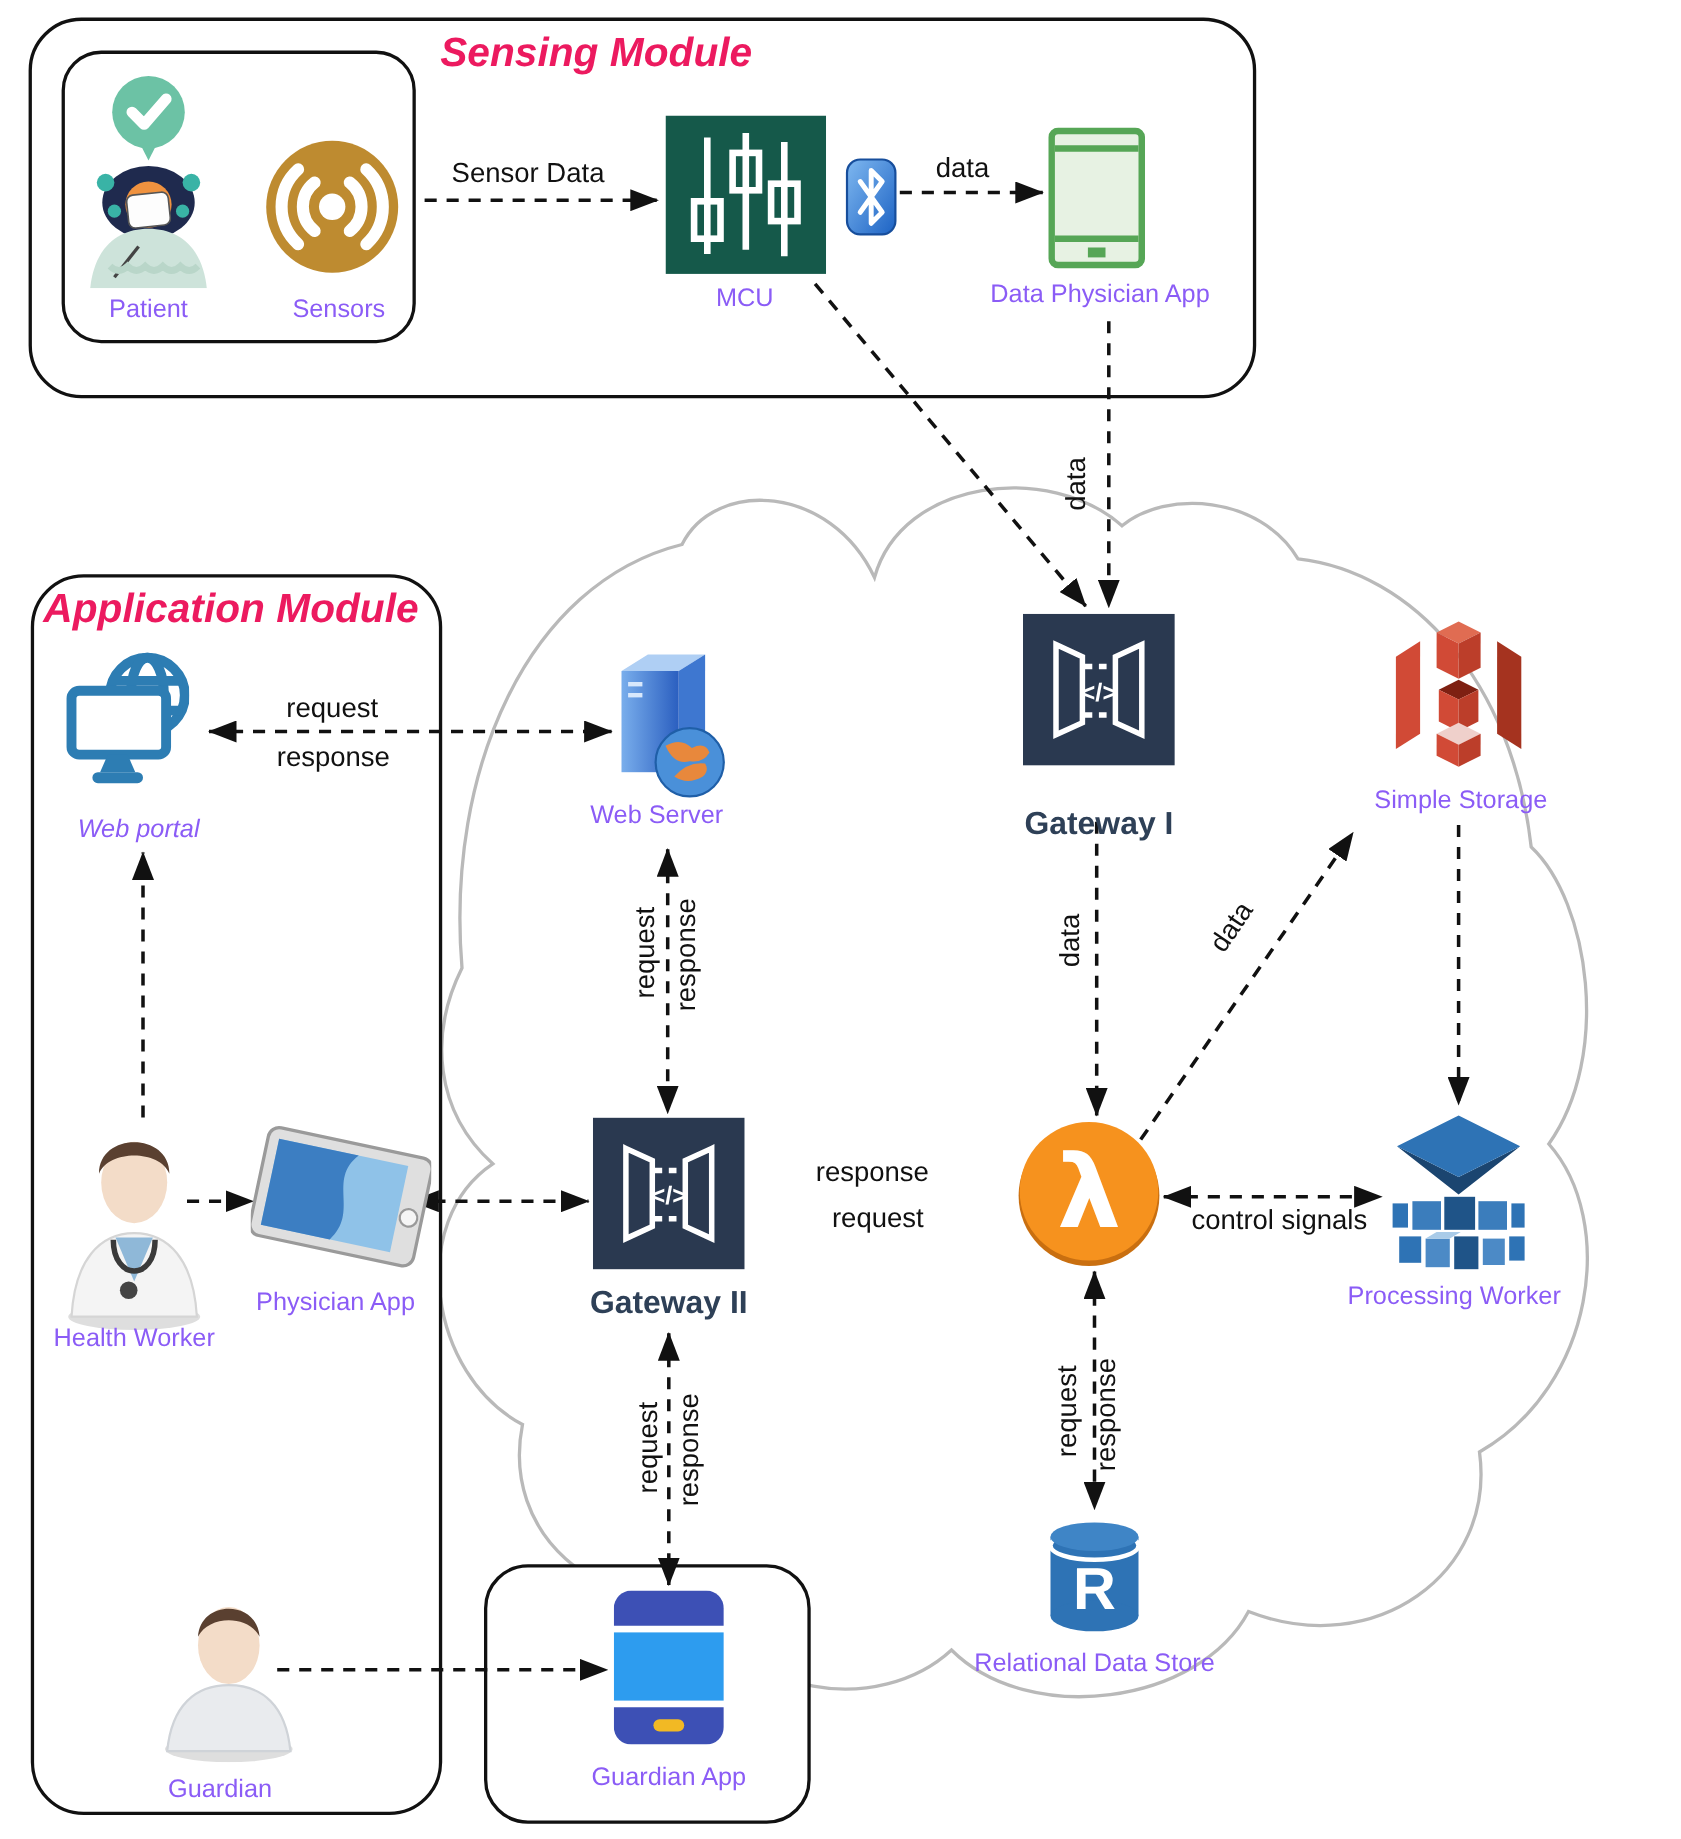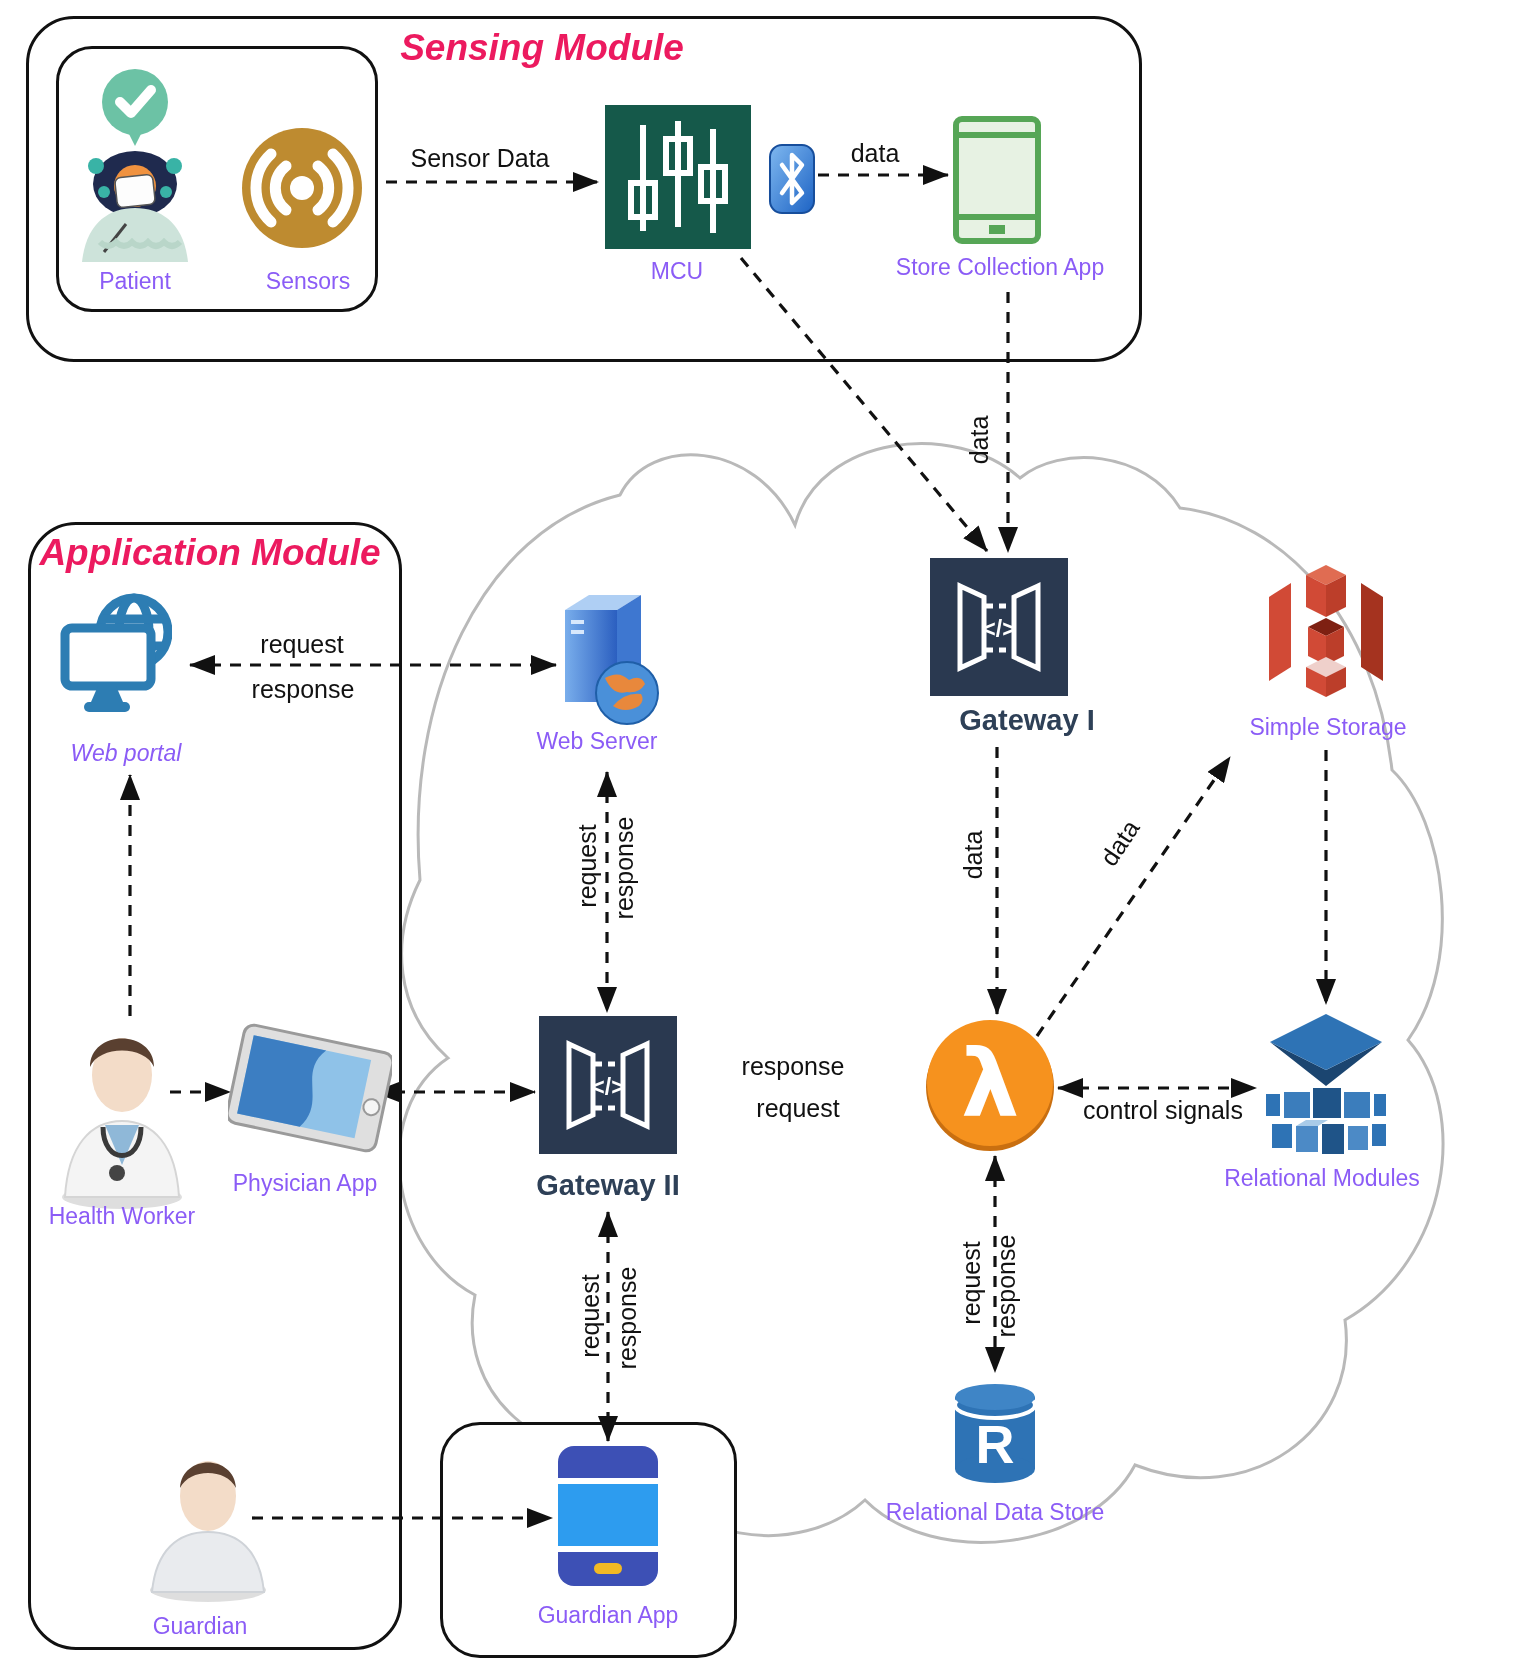--- a/index.html
+++ b/index.html
@@ -251,27 +251,27 @@
     <path d="M0,106 h100 v18 a16,16 0 0 1 -16,16 h-68 a16,16 0 0 1 -16,-16 Z" style="fill:var(--c-phone-indigo,#3D50B5)"></path>
     <rect x="36" y="117" width="28" height="11" rx="5.5" fill="#F2B924"></rect>
   </svg>
 
   <div class="mtitle" style="left:210px;top:553px;">Application Module</div>
   <div class="mtitle" style="left:542px;top:48px;">Sensing Module</div>
 
   <div class="nlabel" style="left:135px;top:281px;">Patient</div>
   <div class="nlabel" style="left:308px;top:281px;">Sensors</div>
   <div class="nlabel" style="left:677px;top:271px;">MCU</div>
-  <div class="nlabel" style="left:1000px;top:267px;">Store Collection App</div>
+  <div class="nlabel" style="left:1000px;top:267px;">Data Physician App</div>
   <div class="nlabel" style="left:126px;top:753px;font-style:italic;">Web portal</div>
   <div class="nlabel" style="left:597px;top:741px;">Web Server</div>
-  <div class="gwlabel" style="left:999px;top:720px;margin-left:28px;">Gateway I</div>
+  <div class="gwlabel" style="left:999px;top:750px;">Gateway I</div>
   <div class="nlabel" style="left:1328px;top:727px;">Simple Storage</div>
   <div class="gwlabel" style="left:608px;top:1185px;">Gateway II</div>
-  <div class="nlabel" style="left:1322px;top:1178px;">Relational Modules</div>
+  <div class="nlabel" style="left:1322px;top:1178px;">Processing Worker</div>
   <div class="nlabel" style="left:995px;top:1512px;">Relational Data Store</div>
   <div class="nlabel" style="left:305px;top:1183px;">Physician App</div>
   <div class="nlabel" style="left:122px;top:1216px;">Health Worker</div>
   <div class="nlabel" style="left:200px;top:1626px;">Guardian</div>
   <div class="nlabel" style="left:608px;top:1615px;">Guardian App</div>
 
   <div class="elabel" style="left:480px;top:158px;">Sensor Data</div>
   <div class="elabel" style="left:875px;top:153px;">data</div>
   <div class="elabel rot" style="left:979px;top:440px;">data</div>
   <div class="elabel" style="left:302px;top:644px;">request</div>

